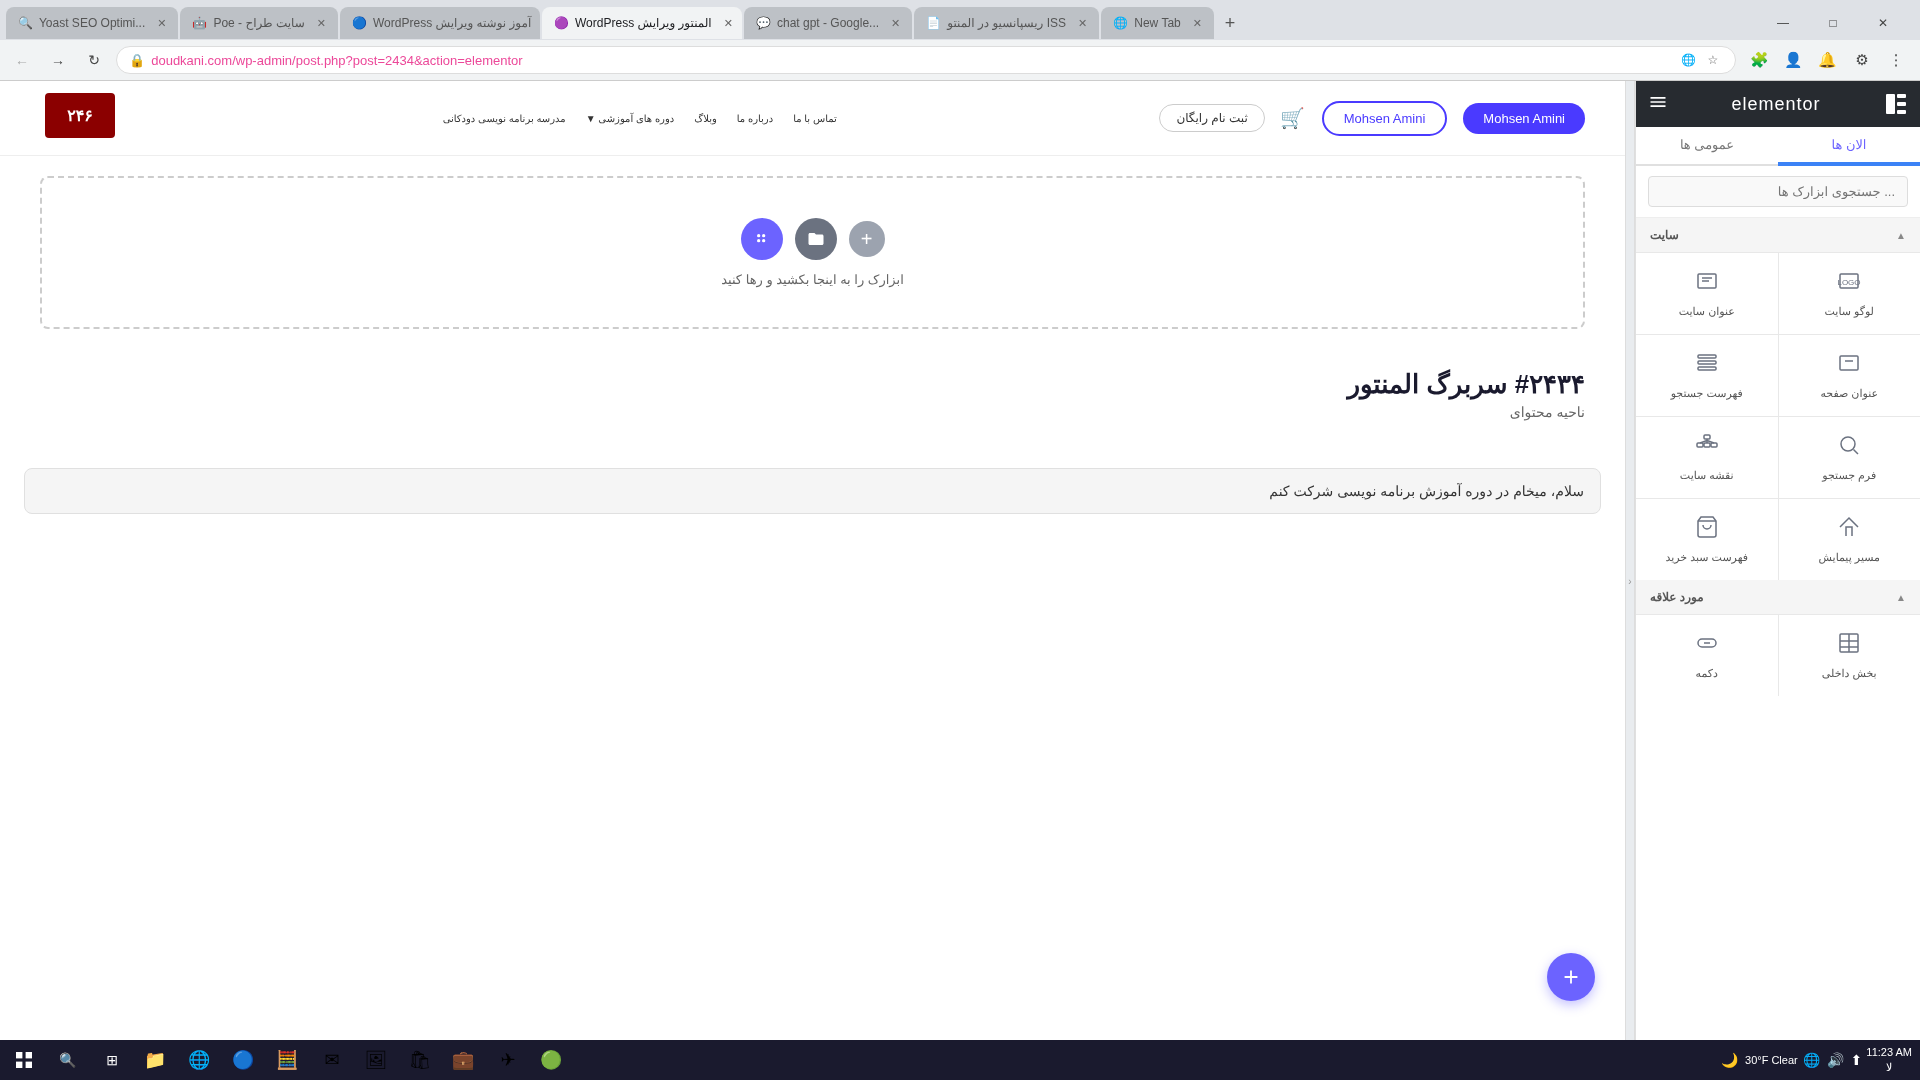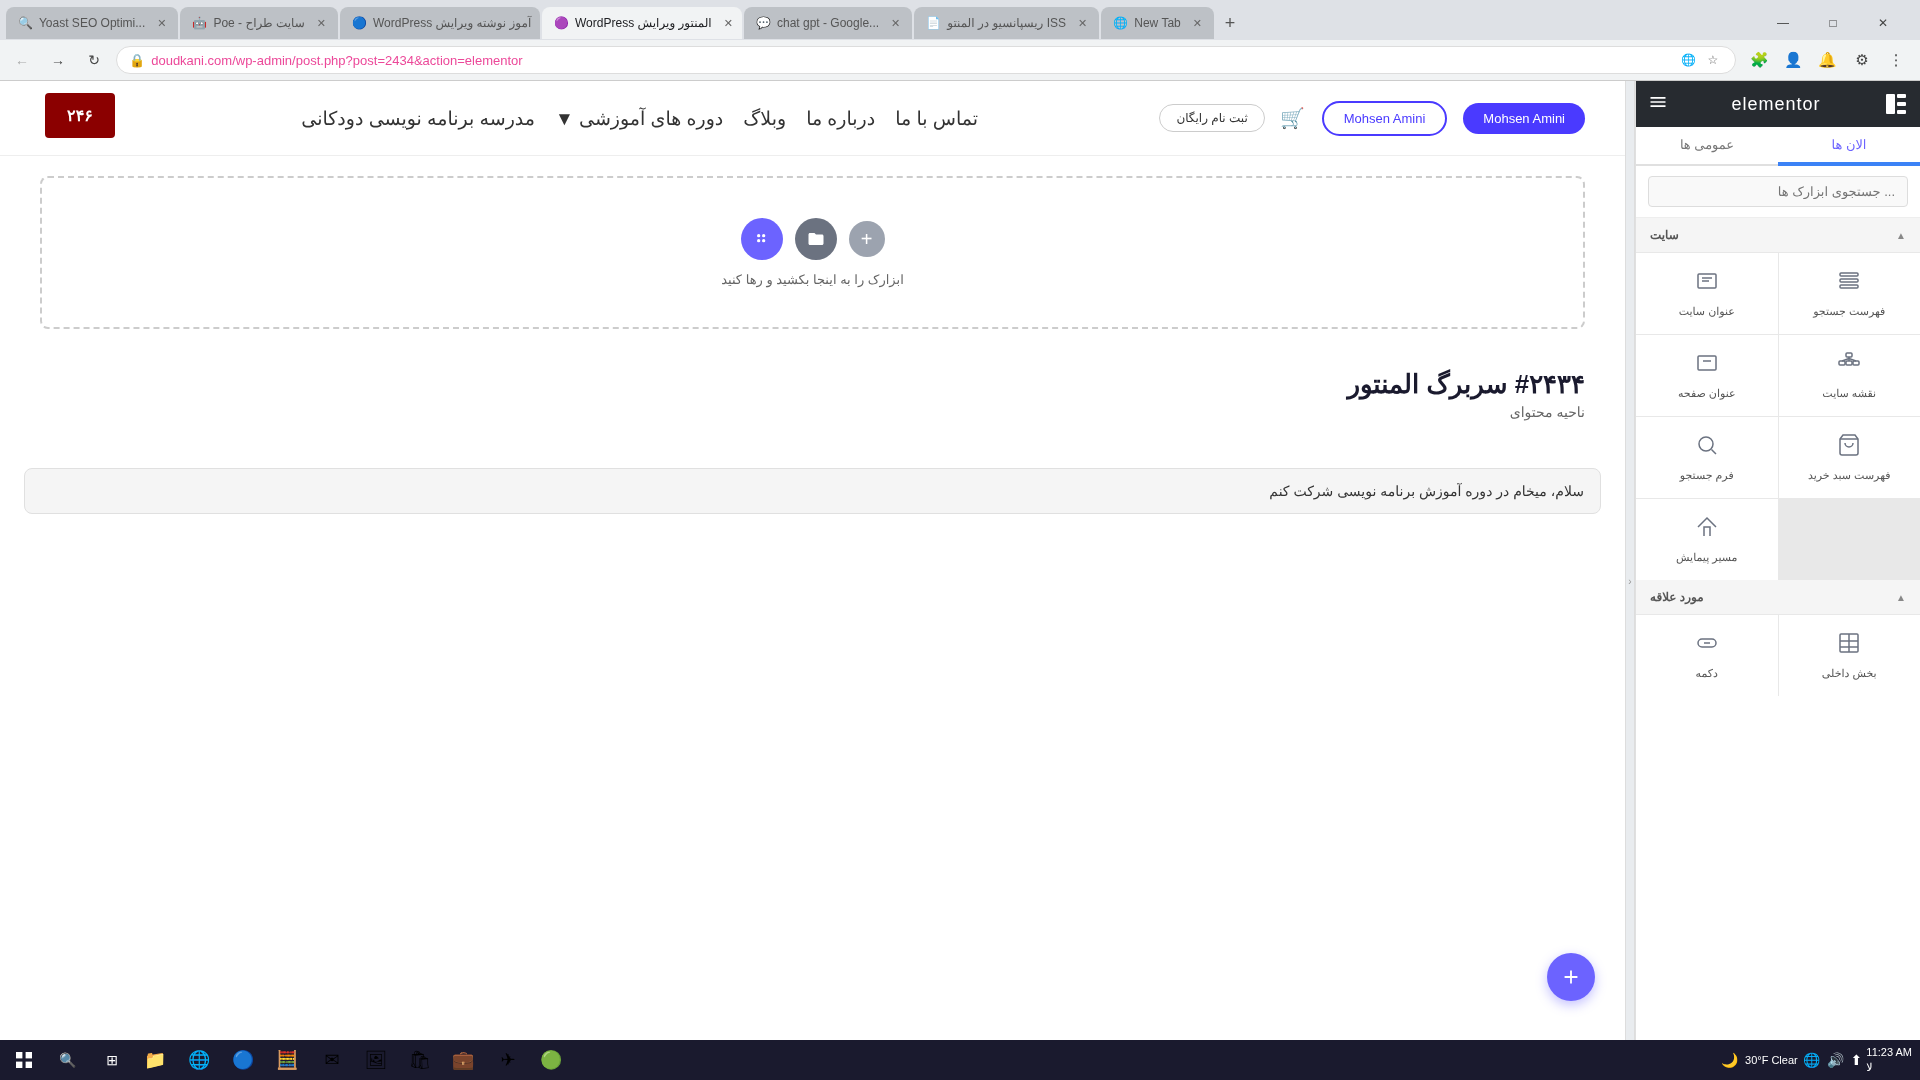--- a/index.html
+++ b/index.html
@@ -29,21 +29,21 @@
     
     .main-layout { display: flex; height: calc(1080px - 80px); }
 
     
     .page-content { flex: 1; background: white; overflow-y: auto; position: relative; }
 
     
     .site-header { display: flex; align-items: center; padding: 12px 40px; justify-content: space-between; background: white; border-bottom: 1px solid #eee; direction: rtl; }
     .header-right { display: flex; align-items: center; gap: 16px; }
     .header-nav { display: flex; align-items: center; gap: 20px; direction: rtl; }
-    .nav-item { font-size: 19px; color: #333; cursor: pointer; white-space: nowrap; }
+    .nav-item { font-size: 10px; color: #333; cursor: pointer; white-space: nowrap; }
     .btn-primary { background: #4a3aff; color: white; padding: 8px 20px; border-radius: 25px; font-size: 13px; cursor: pointer; white-space: nowrap; border: none; }
     .btn-outline { background: white; color: #4a3aff; padding: 8px 20px; border-radius: 25px; font-size: 13px; cursor: pointer; white-space: nowrap; border: 2px solid #4a3aff; }
     .header-logo { width: 80px; height: 50px; display: flex; justify-content: center; }
     .logo-img { width: 70px; height: 45px; background: #8b0000; border-radius: 4px; display: flex; align-items: center; justify-content: center; color: white; font-size: 10px; font-weight: bold; }
     .cart-icon { font-size: 20px; color: #4a3aff; cursor: pointer; }
     .register-btn { background: white; color: #333; padding: 6px 16px; border-radius: 20px; font-size: 12px; cursor: pointer; border: 1px solid #ccc; white-space: nowrap; }
 
     
     .drop-zone-area { margin: 20px 40px; border: 2px dashed #ccc; border-radius: 8px; padding: 40px; display: flex; flex-direction: column; align-items: center; justify-content: center; min-height: 130px; position: relative; }
     .drop-zone-icons { display: flex; gap: 12px; align-items: center; margin-bottom: 12px; }
@@ -98,21 +98,21 @@
     .bottom-bar-left { display: flex; gap: 4px; }
     .bottom-bar-btn { width: 32px; height: 32px; border-radius: 4px; display: flex; align-items: center; justify-content: center; cursor: pointer; font-size: 14px; color: #555; }
     .publish-btn { background: #6c63ff; color: white; padding: 6px 16px; border-radius: 4px; font-size: 13px; cursor: pointer; }
 
     
     .taskbar { position: fixed; bottom: 0; left: 0; width: 1920px; height: 40px; background: #1a1a2e; display: flex; align-items: center; justify-content: space-between; z-index: 9999; }
     .taskbar-left { display: flex; align-items: center; gap: 4px; padding-left: 4px; }
     .taskbar-btn { width: 40px; height: 40px; display: flex; align-items: center; justify-content: center; cursor: pointer; color: white; font-size: 14px; }
     .taskbar-app { width: 40px; height: 40px; display: flex; align-items: center; justify-content: center; cursor: pointer; font-size: 18px; }
     .taskbar-right { display: flex; align-items: center; gap: 4px; padding-right: 8px; color: white; }
-    .taskbar-time { font-size: 11px; color: white; text-align: left; line-height: 1.4; }
+    .taskbar-time { font-size: 11px; color: white; text-align: center; line-height: 1.4; }
     .taskbar-icons { display: flex; align-items: center; gap: 6px; font-size: 14px; color: white; }
 
     
     ::-webkit-scrollbar { width: 6px; }
     ::-webkit-scrollbar-track { background: #f1f1f1; }
     ::-webkit-scrollbar-thumb { background: #ccc; border-radius: 3px; }
   </style>
 </head>
 <body>
 
@@ -291,20 +291,29 @@
 
         <div class="widget-item">
           <div class="widget-icon">
             <svg width="24" height="24" viewBox="0 0 24 24" fill="none" stroke="#6b7280" stroke-width="1.5">
                 <rect x="3" y="5" width="18" height="14" rx="1"></rect>
                 <line x1="7" y1="9" x2="17" y2="9"></line>
                 <line x1="7" y1="12" x2="14" y2="12"></line>
               </svg>
           </div>
           <div class="widget-label">عنوان سایت</div>
+        </div>
+        <div class="widget-item">
+          <div class="widget-icon">
+            <svg width="24" height="24" viewBox="0 0 24 24" fill="none" stroke="#6b7280" stroke-width="1.5">
+                <rect x="3" y="5" width="18" height="14" rx="1"></rect>
+                <text x="12" y="16" text-anchor="middle" font-size="8" fill="#6b7280" stroke="none">LOGO</text>
+              </svg>
+          </div>
+          <div class="widget-label">لوگو سایت</div>
         </div>
 
         <div class="widget-item">
           <div class="widget-icon">
             <svg width="24" height="24" viewBox="0 0 24 24" fill="none" stroke="#6b7280" stroke-width="1.5">
                 <rect x="3" y="4" width="18" height="3" rx="1"></rect>
                 <rect x="3" y="10" width="18" height="3" rx="1"></rect>
                 <rect x="3" y="16" width="18" height="3" rx="1"></rect>
               </svg>
           </div>

